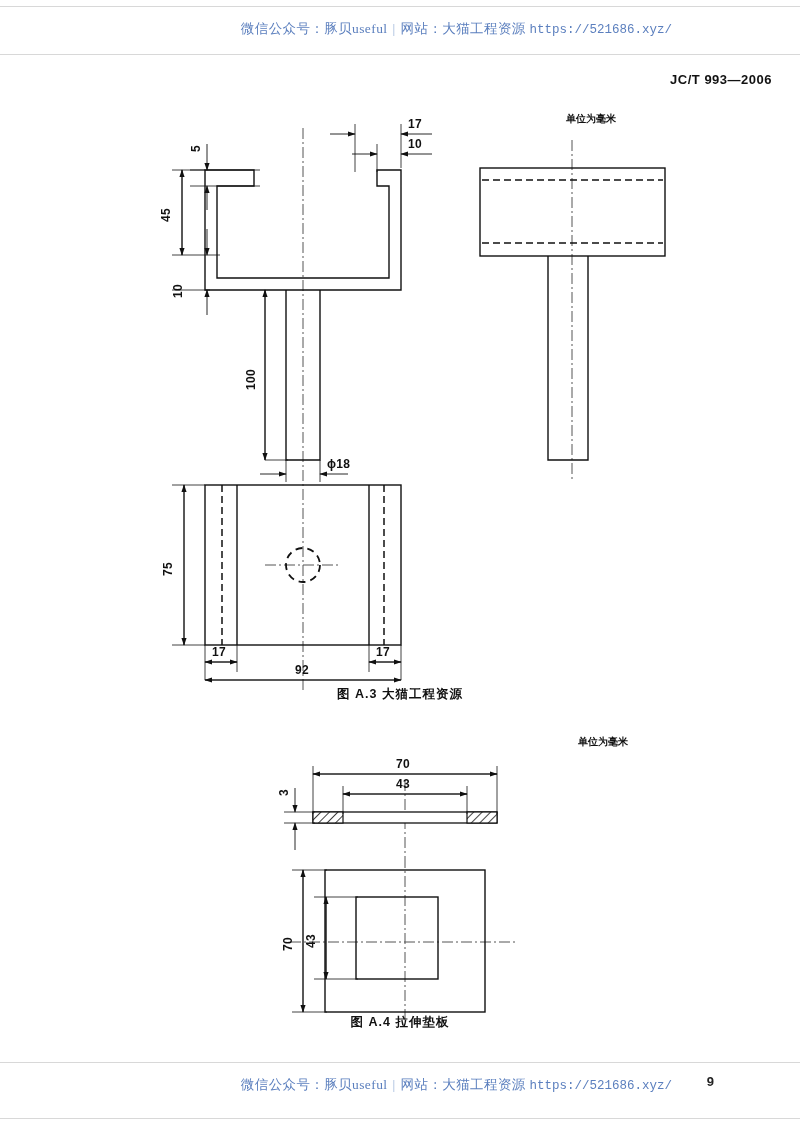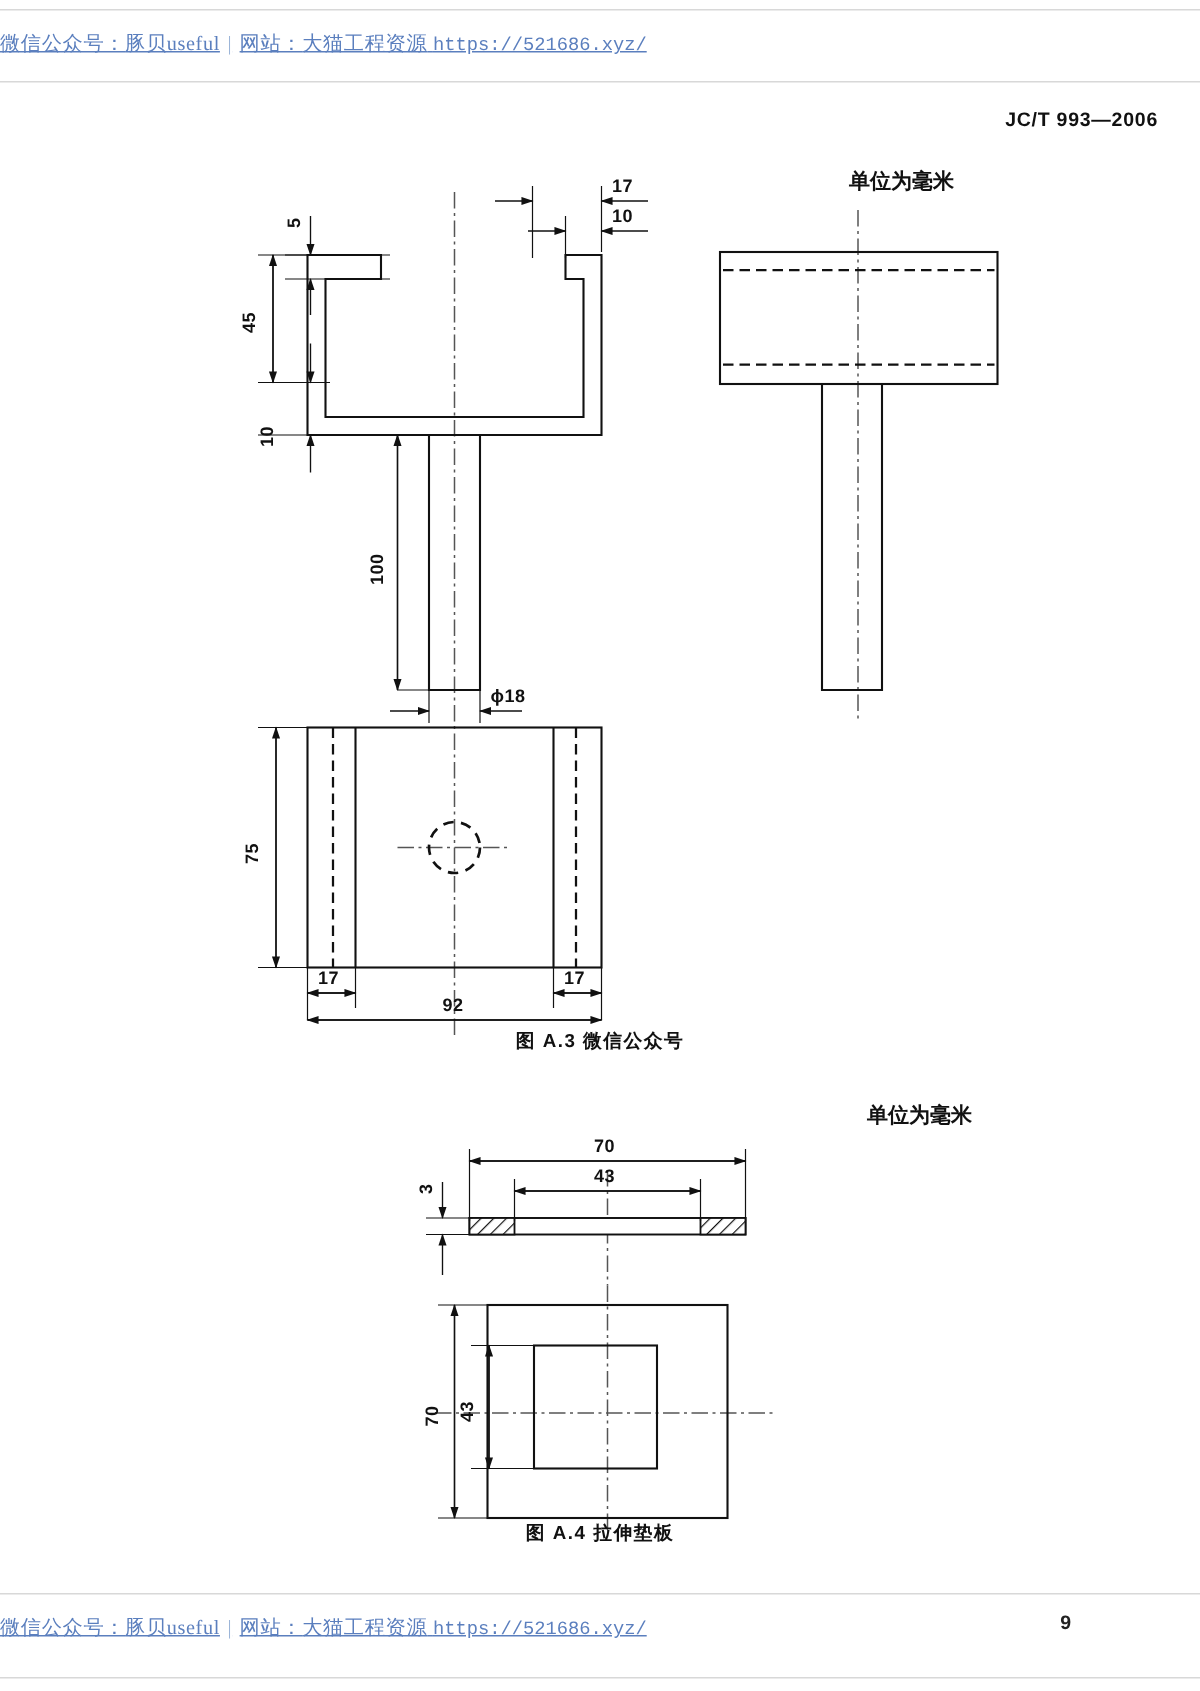--- a/index.html
+++ b/index.html
@@ -4,42 +4,42 @@
 <style>
   html,body{margin:0;padding:0;}
   body{
     width:800px;height:1127px;background:#fff;position:relative;overflow:hidden;
     font-family:"Liberation Serif",serif;color:#000;
   }
   .page{position:absolute;inset:0;}
 
   
   .wm{
-    position:absolute;left:0;width:672px;text-align:left;
-    font-size:13.5px;color:#5b7fbe;letter-spacing:.4px;white-space:nowrap;text-decoration:underline;
+    position:absolute;left:0;width:672px;text-align:right;
+    font-size:13.5px;color:#5b7fbe;letter-spacing:.4px;white-space:nowrap;
   }
   .wm .url{font-family:"Liberation Mono",monospace;font-size:12.5px;letter-spacing:0;}
   .wm .sep{color:#9bb4d8;margin:0 5px;}
   .wm-top{top:20px;}
   .wm-bot{top:1076px;}
   .rule{position:absolute;left:0;width:800px;height:1px;background:#d8d8d8;}
 
   .pageno{
     position:absolute;right:86px;top:1074px;font-family:"Liberation Sans",sans-serif;
     font-size:13px;font-weight:bold;color:#222;
   }
   .stdno{
     position:absolute;right:28px;top:72px;
     font-family:"Liberation Sans",sans-serif;font-size:13px;font-weight:bold;
     letter-spacing:.5px;color:#111;margin-left:28px;
   }
 
   
   .unit{
-    position:absolute;font-family:Liberation Mono, monospace;font-size:14px;
+    position:absolute;font-family:Liberation Mono, monospace;font-size:10px;
     font-weight:bold;color:#111;white-space:nowrap;
   }
   .cap{
     position:absolute;width:800px;left:0;text-align:center;
     font-family:"Liberation Sans",sans-serif;font-size:12.5px;font-weight:bold;
     color:#111;letter-spacing:1px;
   }
   svg{position:absolute;overflow:visible;}
   .ln{stroke:#111;stroke-width:1.4;fill:none;stroke-linejoin:miter;}
   .hid{stroke:#111;stroke-width:1.5;fill:none;stroke-dasharray:7 4;}
@@ -199,21 +199,21 @@
       <text class="dtxt" x="216" y="546">17</text>
     </g>
 
     <g>
       <line class="dim" x1="45" y1="570" x2="241" y2="570" marker-end="url(#ar)"></line>
       <line class="dim" x1="241" y1="570" x2="45" y2="570" marker-end="url(#ar)"></line>
       <text class="dtxt" x="135" y="564">92</text>
     </g>
   </svg>
 
-  <div class="cap" style="top:686px;">图  A.3   微信公众号</div>
+  <div class="cap" style="top:686px;">图  A.3   大猫工程资源</div>
 
   <div class="unit" style="left:578px;top:735px;">单位为毫米</div>
 
   <svg width="420" height="280" style="left:270px;top:752px;">
 
     <g>
       <line class="ctr" x1="135" y1="28" x2="135" y2="105"></line>
 
       <rect x="43" y="60" width="184" height="11" fill="#fff" stroke="#111" stroke-width="1.3"></rect>
 

